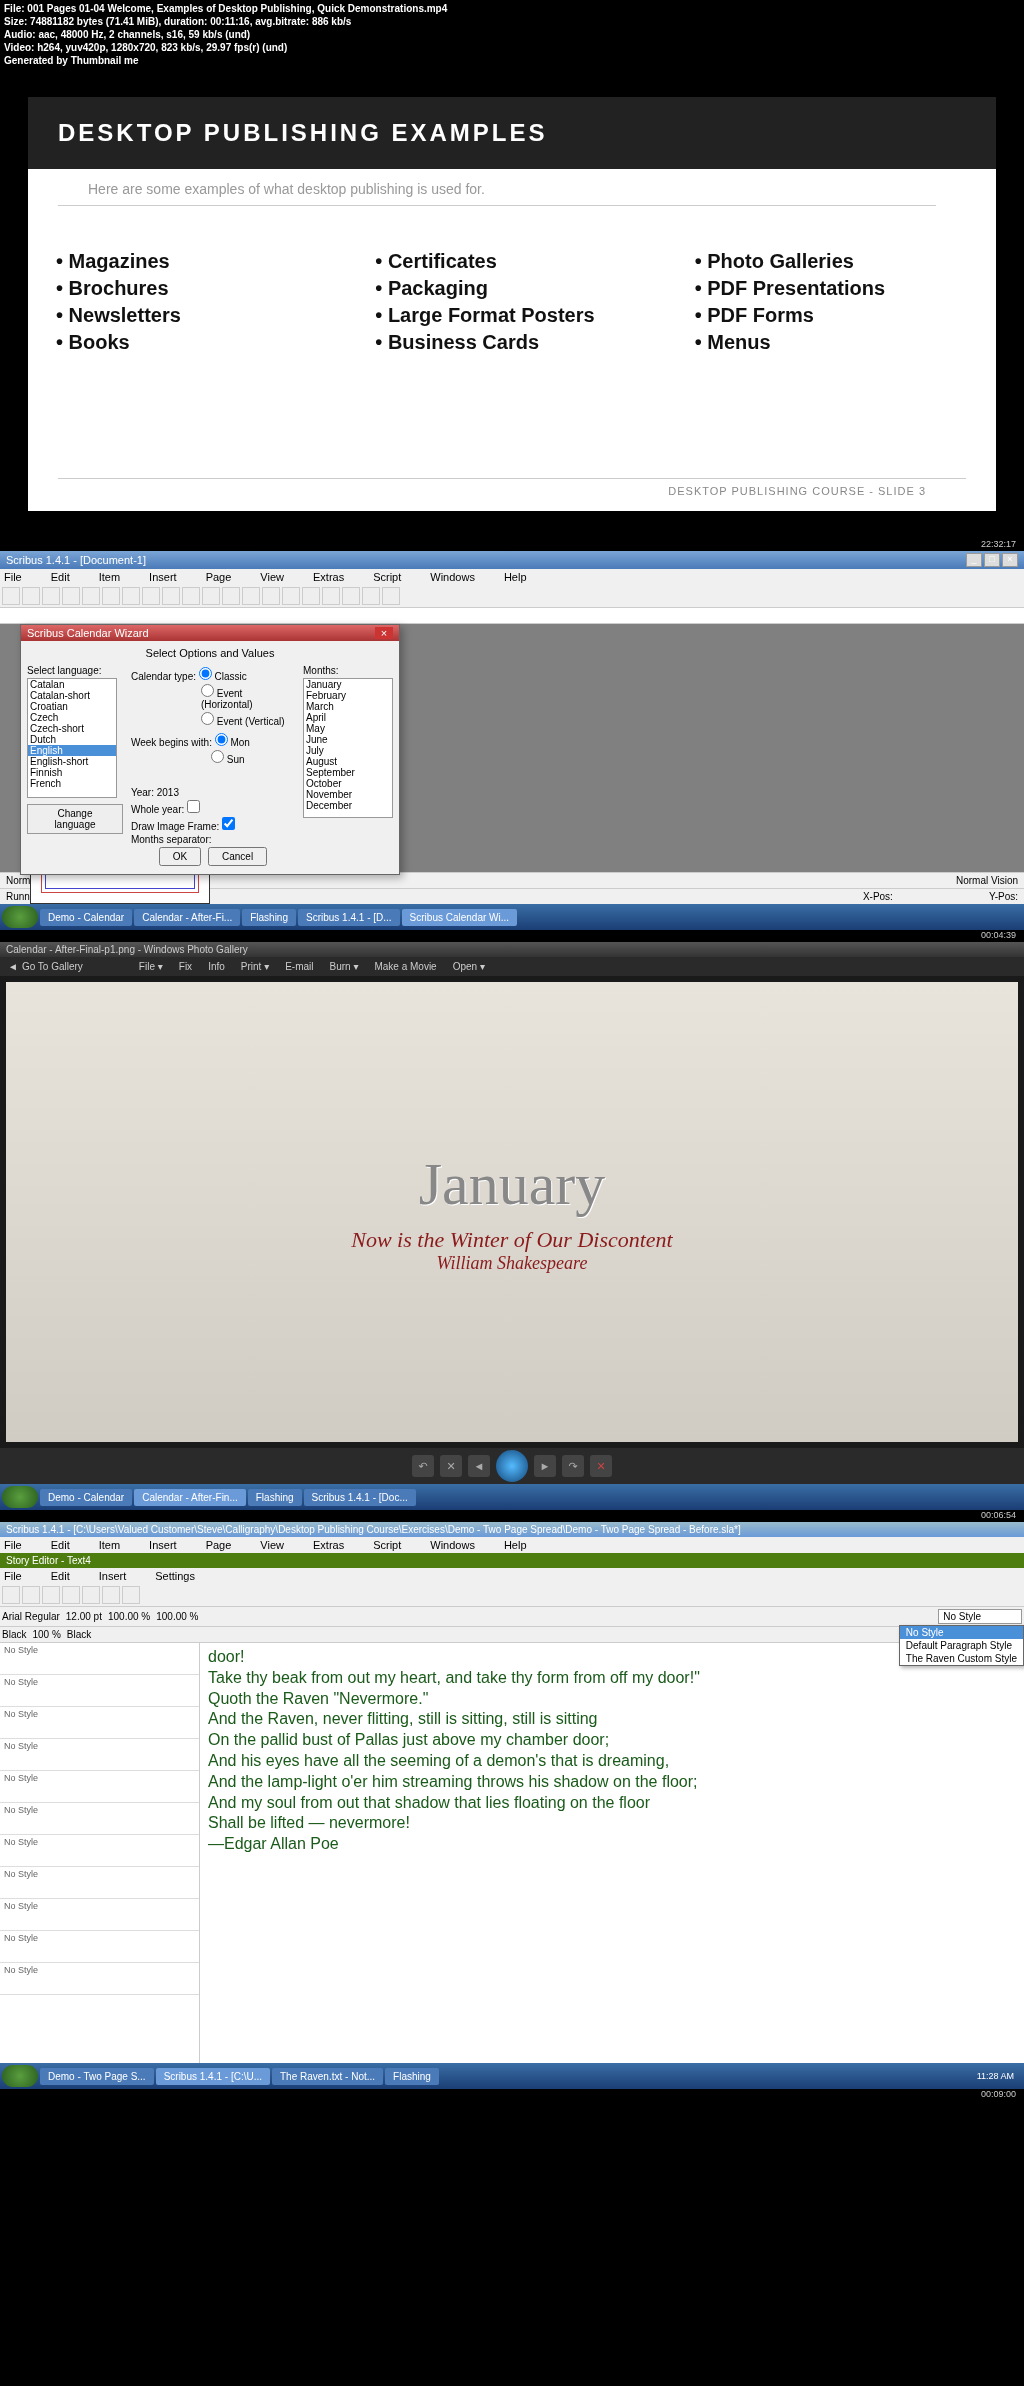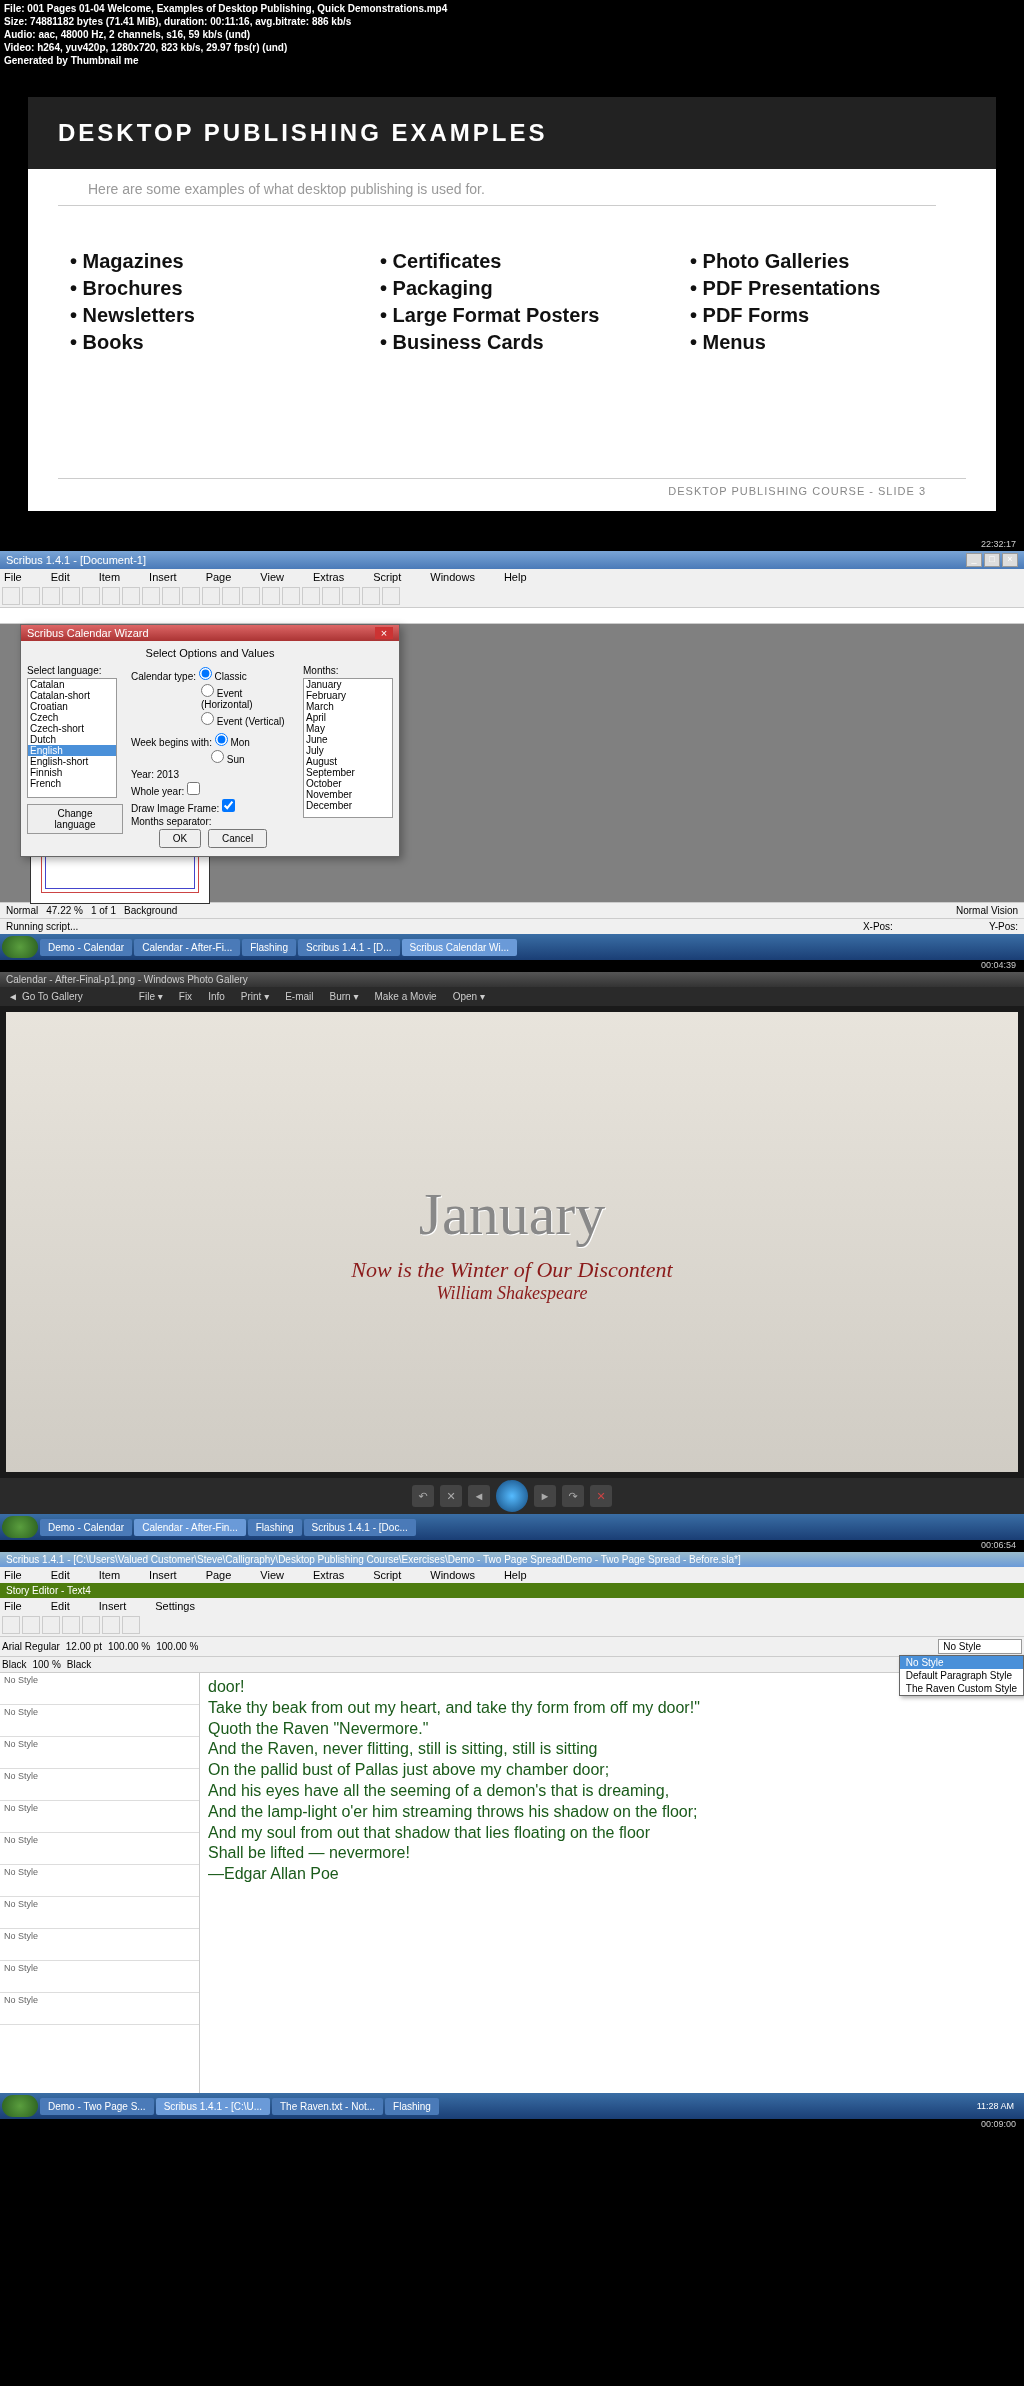--- a/index.html
+++ b/index.html
@@ -2,34 +2,34 @@
 <html><head>
 <meta charset="utf-8">
 <style>
 *{margin:0;padding:0;box-sizing:border-box;font-family:Arial,sans-serif}
 body{width:1024px;background:#000}
 .meta{background:#000;color:#fff;font:bold 10px Arial;padding:2px 4px;line-height:1.3}
 .slide{background:#fff;margin:28px;padding:0}
 .slide-hdr{background:#222;color:#fff;padding:22px 30px;font:bold 24px Arial;letter-spacing:3px}
 .slide-sub{color:#999;padding:12px 30px 8px;font:14px Arial;border-bottom:1px solid #ccc;margin:0 30px 0 0}
 .slide-sub-wrap{padding:0 30px}
-.slide-cols{display:flex;padding:40px 42px 120px;gap:46px}
+.slide-cols{display:flex;padding:40px 28px 120px;gap:46px}
 .slide-col{flex:1}
 .slide-col div{font:bold 20px Arial;color:#111;margin:4px 0}
 .slide-ftr{text-align:right;padding:0 40px 14px;color:#888;font:11px Arial;letter-spacing:1px;border-top:1px solid #ccc;margin:0 30px;padding-top:6px}
 .tc{text-align:right;color:#ccc;font:9px Arial;padding:0 8px 2px}
 .scribus{background:#e8e8e8;position:relative}
 .titlebar{background:linear-gradient(#7aa5d6,#4a7ab8);color:#fff;font:11px Arial;padding:2px 6px;display:flex;align-items:center}
 .titlebar .winbtns{margin-left:auto;display:flex;gap:2px}
 .winbtn{width:16px;height:14px;background:#ddd;border:1px solid #999;font:9px Arial;text-align:center}
 .menubar{background:#f0f0f0;font:11px Arial;padding:2px 4px;display:flex;gap:29px}
 .toolbar{background:#f0f0f0;padding:2px;display:flex;gap:2px;border-bottom:1px solid #ccc}
 .tbtn{width:18px;height:18px;background:#eee;border:1px solid #ccc}
 .ruler{background:#fff;height:16px;border-bottom:1px solid #ccc;font:7px Arial;display:flex;align-items:end;overflow:hidden}
-.canvas{background:#808080;height:278px;position:relative;padding:10px 30px}
+.canvas{background:#808080;height:248px;position:relative;padding:10px 30px}
 .page{background:#fff;width:180px;height:270px;border:1px solid #333;position:relative}
 .page-inner{position:absolute;inset:10px;border:1px solid #c44}
 .page-guide{position:absolute;inset:14px;border:1px solid #44c}
 .dialog{position:absolute;top:0;left:20px;width:380px;background:#f0f0f0;border:1px solid #666;box-shadow:3px 3px 8px rgba(0,0,0,0.3);z-index:10}
 .dlg-title{background:linear-gradient(#d66,#a33);color:#fff;font:11px Arial;padding:2px 6px;display:flex}
 .dlg-title .close{margin-left:auto;background:#c33;color:#fff;width:18px;text-align:center}
 .dlg-body{padding:6px;font:10px Arial}
 .dlg-hdr{text-align:center;font:11px Arial;margin-bottom:6px}
 .dlg-cols{display:flex;gap:8px}
 .dlg-label{font:10px Arial;margin-bottom:2px}
@@ -181,21 +181,21 @@
        <div>French</div>
       </div>
       <button class="btn" style="margin-top:6px">Change language</button>
      </div>
      <div class="opts">
       <div><span>Calendar type:</span> <input type="radio" checked="" style=""> <span>Classic</span></div>
       <div style="padding-left:70px"><input type="radio" style=""> <span>Event (Horizontal)</span></div>
       <div style="padding-left:70px"><input type="radio" style=""> <span>Event (Vertical)</span></div>
       <div style="margin-top:6px"><span>Week begins with:</span> <input type="radio" checked="" style=""> <span>Mon</span></div>
       <div style="padding-left:80px"><input type="radio" style=""> <span>Sun</span></div>
-      <div style="margin-top:4px">Year: 2013</div>
+      <div style="margin-top:22px">Year: 2013</div>
       <div><span>Whole year:</span> <input type="checkbox" style=""></div>
       <div><span>Draw Image Frame:</span> <input type="checkbox" checked="" style=""></div>
       <div>Months separator:</div>
       <div class="dlg-btns">
        <button>OK</button>
        <button>Cancel</button>
       </div>
      </div>
      <div>
       <div class="dlg-label">Months:</div>

